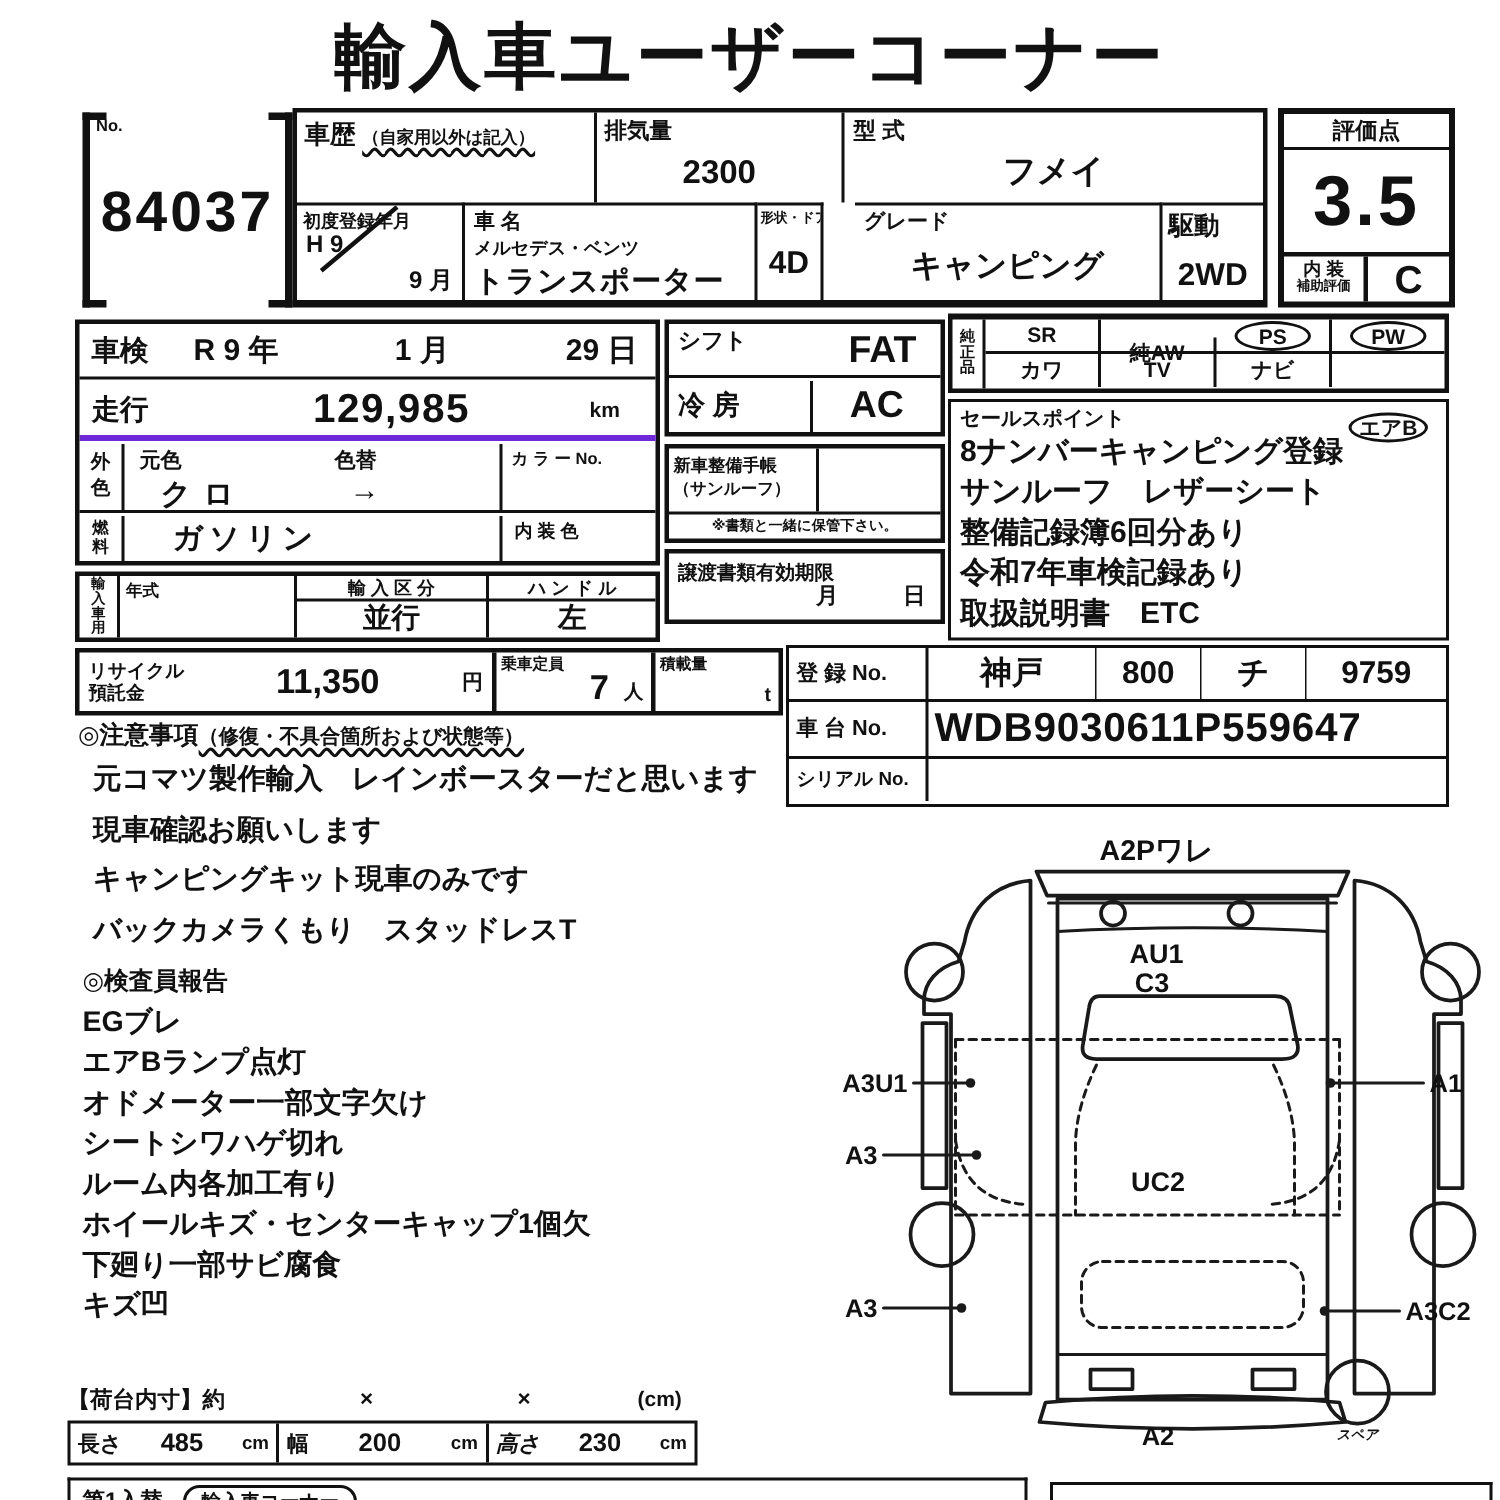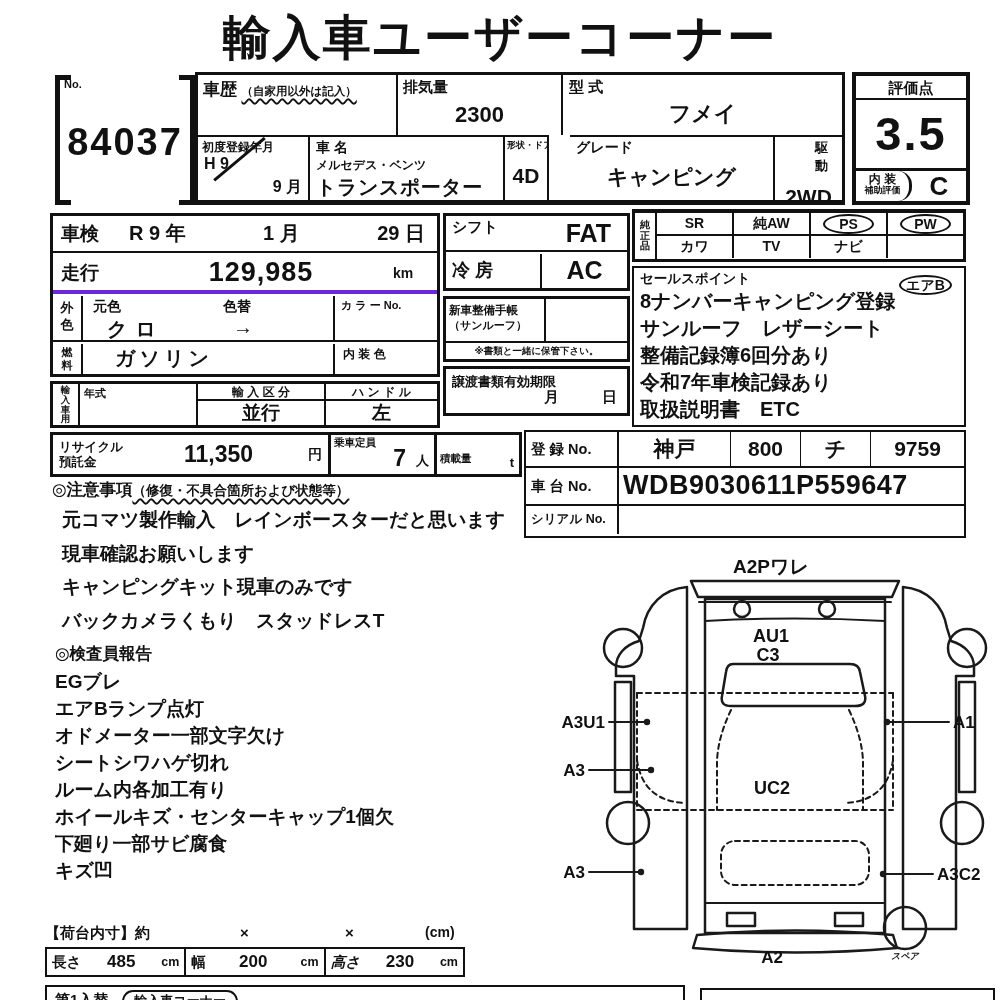--- a/index.html
+++ b/index.html
@@ -28,21 +28,21 @@
   
   .top-table { left:195px; top:72px; width:650px; height:133px; border:3px solid #111; border-bottom-width:5px; }
   .cell { position:absolute; overflow:hidden; }
   .wavy { text-decoration: underline wavy 1.5px; text-underline-offset:3px; }
 
   
   .score-box { left:852px; top:72px; width:118px; height:133px; border:4px solid #111; }
   .score-head { height:24px; border-bottom:2px solid #111; text-align:center; font-size:15px; font-weight:900; line-height:23px; }
   .score-val { height:70px; text-align:center; font-size:47px; font-weight:800; line-height:68px; letter-spacing:2px; }
   .score-bottom { position:absolute; left:0; right:0; bottom:0; height:33px; border-top:3px solid #111; display:flex; }
-  .score-int { width:56px; border-right:3px solid #111; text-align:center; line-height:1.1; padding-top:2px;border-radius:14px; }
+  .score-int { width:56px; border-right:3px solid #111; text-align:center; line-height:1.1; padding-top:2px; }
   .score-int .l1 { font-size:12px; font-weight:900; }
   .score-int .l2 { font-size:9px; font-weight:900; }
   .score-grade { flex:1; text-align:center; font-size:26px; font-weight:800; line-height:30px; }
 
   
   .vstack { width:1.05em; word-break:break-all; line-height:1.05; text-align:center; }
 
   .row { position:absolute; left:0; right:0; display:flex; align-items:center; }
 
   .oval { display:inline-block; border:2px solid #111; border-radius:50%; line-height:16px; }
@@ -92,21 +92,21 @@
     </div>
     <div class="cell" style="left:307px;top:60px;width:44px;height:67px;border-top:2px solid #111;border-right:2px solid #111;padding:2px 2px;">
       <div style="font-size:9px;font-weight:900;white-space:nowrap;">形状・ドア数</div>
       <div style="font-size:21px;text-align:center;margin-top:12px;">4D</div>
     </div>
     <div class="cell" style="left:372px;top:60px;width:205px;height:67px;border-top:2px solid #111;border-right:2px solid #111;padding:2px 6px;">
       <div style="font-size:14px;font-weight:900;">グレード</div>
       <div style="font-size:21px;text-align:center;margin-top:6px;">キャンピング</div>
     </div>
     <div class="cell" style="left:577px;top:60px;width:67px;height:67px;border-top:2px solid #111;padding:2px 4px;">
-      <div style="font-size:13px;font-weight:900;margin-left:36px;">駆動</div>
+      <div style="font-size:17px;font-weight:900;">駆動</div>
       <div style="font-size:21px;text-align:center;margin-top:10px;">2WD</div>
     </div>
   </div>
 
   <div class="abs score-box">
     <div class="score-head">評価点</div>
     <div class="score-val">3.5</div>
     <div class="score-bottom">
       <div class="score-int">
         <div class="l1">内 装</div>
@@ -204,21 +204,21 @@
     <span style="position:absolute;right:10px;bottom:6px;font-size:15px;font-weight:900;">日</span>
   </div>
 
   <div class="abs" style="left:632px;top:209px;width:334px;height:53px;border:3px solid #111;border-top-width:4px;display:flex;align-items:stretch;">
     <div style="width:22px;border-right:2px solid #111;display:flex;align-items:center;justify-content:center;">
       <div class="vstack" style="font-size:10px;font-weight:900;">純正品</div>
     </div>
     <div style="flex:1;">
       <div style="display:flex;height:23px;border-bottom:2px solid #111;text-align:center;font-size:14px;">
         <div style="flex:1;border-right:2px solid #111;line-height:21px;">SR</div>
-        <div style="flex:1;border-right:2px solid #111;line-height:21px;">純AW</div>
+        <div style="flex:1;border-right:2px solid #111;line-height:21px;margin-top:12px;">純AW</div>
         <div style="flex:1;border-right:2px solid #111;line-height:21px;padding-top:1px;"><span class="oval" style="padding:0 14px;">PS</span></div>
         <div style="flex:1;line-height:21px;padding-top:1px;"><span class="oval" style="padding:0 12px;">PW</span></div>
       </div>
       <div style="display:flex;height:22px;text-align:center;font-size:14px;">
         <div style="flex:1;border-right:2px solid #111;line-height:20px;">カワ</div>
         <div style="flex:1;border-right:2px solid #111;line-height:20px;">TV</div>
         <div style="flex:1;border-right:2px solid #111;line-height:20px;">ナビ</div>
         <div style="flex:1;line-height:20px;margin-top:39px;"><span class="oval" style="padding:0 5px;">エアB</span></div>
       </div>
     </div>
@@ -240,21 +240,21 @@
         <div>預託金</div>
       </div>
       <div style="flex:1;text-align:center;font-size:23px;">11,350</div>
       <div style="font-size:14px;">円</div>
     </div>
     <div style="width:106px;border-right:3px solid #111;position:relative;">
       <span style="position:absolute;left:3px;top:1px;font-size:10.5px;font-weight:900;">乗車定員</span>
       <span style="position:absolute;right:28px;bottom:2px;font-size:23px;">7</span>
       <span style="position:absolute;right:5px;bottom:4px;font-size:13px;">人</span>
     </div>
-    <div style="flex:1;position:relative;margin-top:16px;">
+    <div style="flex:1;position:relative;">
       <span style="position:absolute;left:3px;top:1px;font-size:10.5px;font-weight:900;">積載量</span>
       <span style="position:absolute;right:5px;bottom:4px;font-size:13px;">t</span>
     </div>
   </div>
 
   <div class="abs bd2" style="left:524px;top:430px;width:442px;height:108px;">
     <div style="display:flex;height:36px;border-bottom:2px solid #111;align-items:stretch;">
       <div style="width:93px;border-right:2px solid #111;font-size:14.5px;font-weight:900;line-height:34px;padding-left:5px;">登 録 No.</div>
       <div style="width:112px;border-right:1.5px solid #111;text-align:center;font-size:21px;line-height:34px;">神戸</div>
       <div style="width:70px;border-right:1.5px solid #111;text-align:center;font-size:21px;line-height:34px;">800</div>

